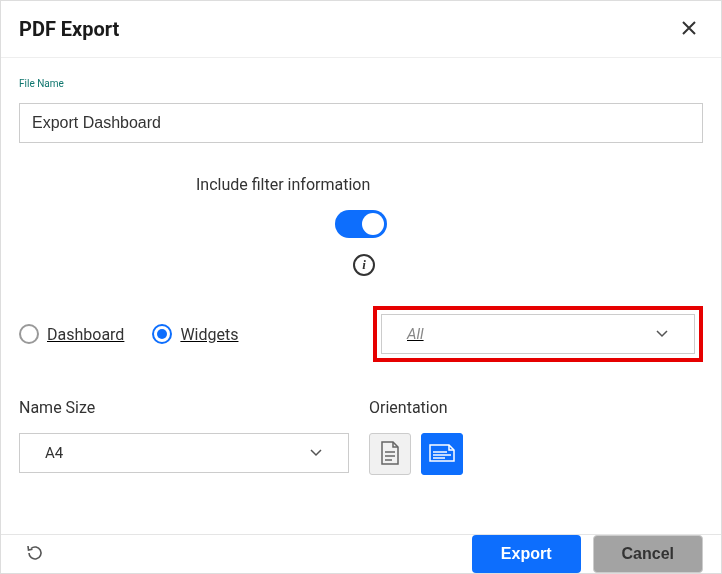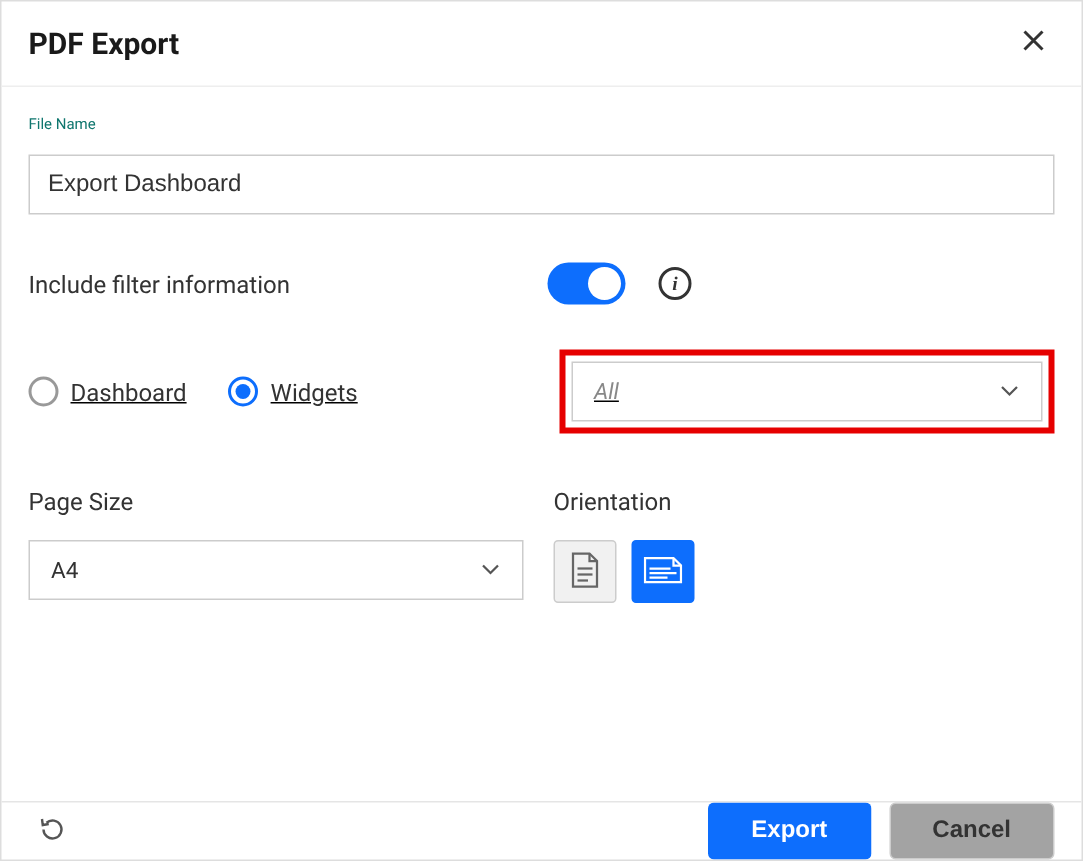--- a/index.html
+++ b/index.html
@@ -56,20 +56,21 @@
       padding: 16px 12px;
       font-size: 16px;
       color: #333;
       background: #fff;
     }
     .row-filter {
       display: flex;
       align-items: center;
       margin-top: 32px;
       gap: 16px;
+      flex-direction: column;
     }
     .filter-label {
       font-size: 16px;
       color: #333;
       width: 330px;
     }
     .toggle {
       width: 52px;
       height: 28px;
       background: #0d6efd;
@@ -150,21 +151,21 @@
       max-width: 330px;
     }
     .select {
       width: 100%;
       height: 40px;
       border: 1px solid #ccc;
       background: #fff;
       display: flex;
       align-items: center;
       justify-content: space-between;
-      padding: 0 14px;
+      padding: 0 25px;
       cursor: pointer;
     }
     .select-value {
       font-size: 15px;
       color: #888;
       font-style: italic;
     }
     .select-value.normal {
       font-style: normal;
       color: #333;
@@ -287,21 +288,21 @@
             <svg class="chevron" viewBox="0 0 14 14">
                 <path d="M2 5 L7 10 L12 5" stroke="#555" stroke-width="1.5" fill="none"></path>
               </svg>
           </span>
         </div>
       </div>
     </div>
 
     <div class="row-pg">
       <div class="col-page">
-        <label class="sect-label">Page Size</label>
+        <label class="sect-label">Name Size</label>
         <div class="select">
           <span class="select-value normal">A4</span>
           <span>
             <svg class="chevron" viewBox="0 0 14 14">
                 <path d="M2 5 L7 10 L12 5" stroke="#555" stroke-width="1.5" fill="none"></path>
               </svg>
           </span>
         </div>
       </div>
       <div class="col-orient">

